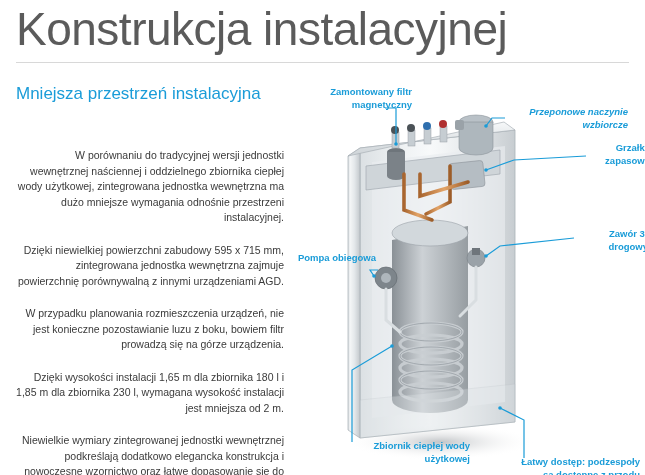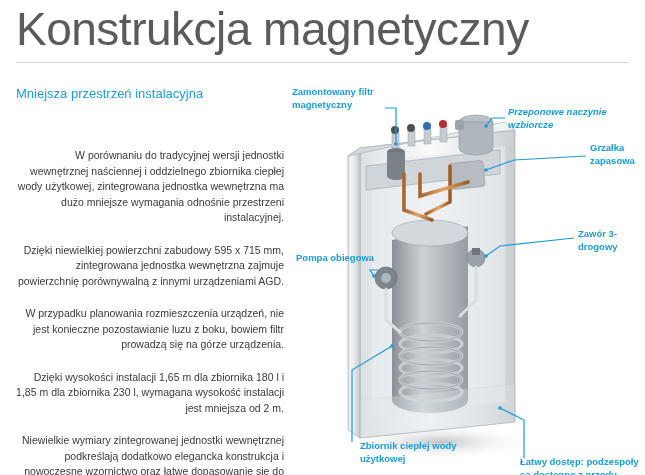--- a/index.html
+++ b/index.html
@@ -35,21 +35,21 @@
     width: 613px;
     height: 1px;
     background: #d8d8d8;
   }
   
   .subtitle {
     position: absolute;
     left: 16px;
     top: 82px;
     width: 260px;
-    font-size: 13px;
+    font-size: 17px;
     line-height: 24px;
     color: #1a9cd8;
     font-weight: 400;
   }
   .body-col {
     position: absolute;
     left: 16px;
     top: 148px;
     width: 268px;
   }
@@ -68,36 +68,37 @@
     width: 345px;
     height: 405px;
   }
   
   .callout {
     position: absolute;
     font-size: 9.5px;
     line-height: 12.5px;
     font-weight: bold;
     color: #1a9cd8;
+    text-align: right;
   }
   .c-filtr   { left: 292px; top: 86px;  width: 120px; }
   .c-naczyn  { left: 508px; top: 106px; width: 120px; font-style: italic; }
   .c-grzalka { left: 590px; top: 142px; width: 60px;  }
   .c-zawor   { left: 578px; top: 228px; width: 70px;  }
   .c-pompa   { left: 296px; top: 252px; width: 80px;  }
   .c-zbiornik{ left: 332px; top: 440px; width: 110px; margin-left: 28px; }
   .c-dostep  { left: 520px; top: 456px; width: 120px; }
   .c-dostep, .c-zbiornik { }
 </style>
 </head>
 <body>
 
 <div id="page">
 
-  <div class="main-title">Konstrukcja magnetyczny</div>
+  <div class="main-title">Konstrukcja instalacyjnej</div>
   <div class="title-rule"></div>
 
   <div class="subtitle">Mniejsza przestrzeń instalacyjna</div>
 
   <div class="body-col">
     <p>W porównaniu do tradycyjnej wersji jednostki wewnętrznej naściennej i oddzielnego zbiornika ciepłej wody użytkowej, zintegrowana jednostka wewnętrzna ma dużo mniejsze wymagania odnośnie przestrzeni instalacyjnej.</p>
     <p>Dzięki niewielkiej powierzchni zabudowy 595 x 715 mm, zintegrowana jednostka wewnętrzna zajmuje powierzchnię porównywalną z innymi urządzeniami AGD.</p>
     <p>W przypadku planowania rozmieszczenia urządzeń, nie jest konieczne pozostawianie luzu z boku, bowiem filtr prowadzą się na górze urządzenia.</p>
     <p>Dzięki wysokości instalacji 1,65 m dla zbiornika 180 l i 1,85 m dla zbiornika 230 l, wymagana wysokość instalacji jest mniejsza od 2 m.</p>
     <p>Niewielkie wymiary zintegrowanej jednostki wewnętrznej podkreślają dodatkowo elegancka konstrukcja i nowoczesne wzornictwo oraz łatwe dopasowanie się do innego wyposażenia domowego.</p>

